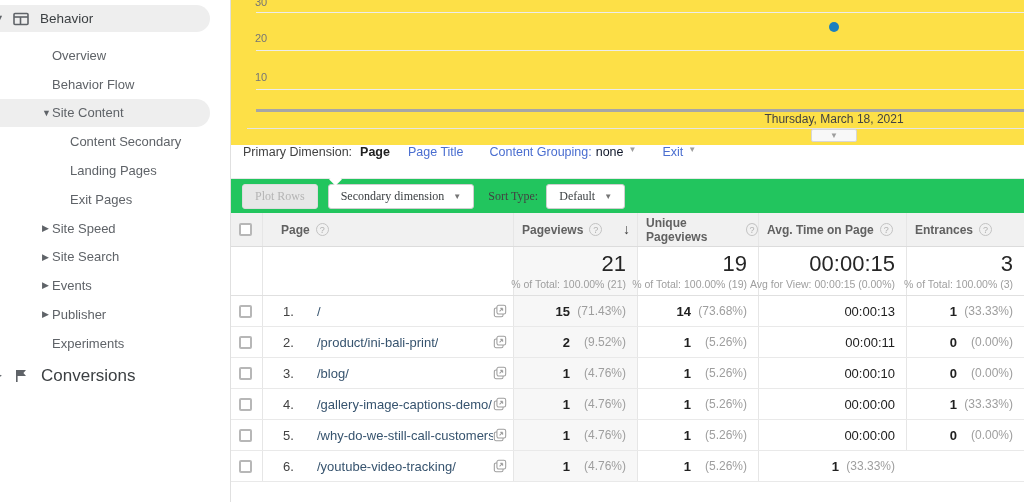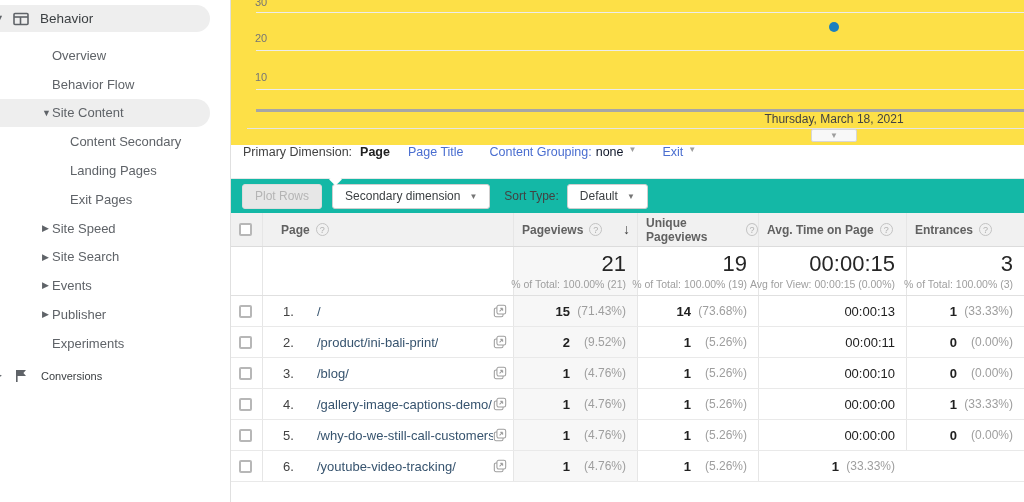--- a/index.html
+++ b/index.html
@@ -19,21 +19,21 @@
   .section-label { margin-left:10px; font-size:13.5px; color:#3c4043; }
   .nav-item { height:28.8px; position:relative; font-size:13px; color:#5f6368; }
   .nav-item .label { margin-left:52px; }
   .nav-item.lvl2 .label { margin-left:70px; }
   .nav-item .caret { position:absolute; left:42px; top:9px; font-size:9px; color:#5f6368; }
   .nav-item.pill .pill-bg { background:#eeeeee; }
   .nav-item.active .pill-bg { background:#e8f0fe; }
   .nav-item.active .label { color:#2a5db0; }
   .footer-row { margin-top:4px; height:28px; }
   .flag-icon { margin-left:13px; width:16px; height:16px; display:inline-flex; }
-  .footer-label { margin-left:12px; font-size:11px; color:#3c4043; }
+  .footer-label { margin-left:12px; font-size:17px; color:#3c4043; }
 
   
   .content { flex:1; border-left:1px solid #e0e0e0; position:relative; width:793px; }
 
   
   .chart { position:relative; height:145px; background:#fde047;text-align:center; }
   .gridline { position:absolute; left:25px; right:0; height:1px; background:#ececec; }
   .tick-label { position:absolute; left:24px; font-size:11px; color:#757575; }
   .axis-line { position:absolute; left:25px; right:0; top:109px; height:3px; background:#a6a6a6; }
   .chart-bottom-line { position:absolute; left:16px; right:0; top:128px; height:1px; background:#e4e4e4; }
@@ -48,21 +48,21 @@
   .dim-label { color:#424242; }
   .dim-selected { margin-left:8px; font-weight:bold; color:#212121; cursor:pointer; }
   .dim-link { color:#4a6ed0; cursor:pointer; }
   .dim-pagetitle { margin-left:18px; }
   .dim-grouping { margin-left:26px; }
   .dim-grouping-value { color:#0f172a; margin-left:4px; }
   .dim-other { margin-left:26px; }
   .sm-caret { font-size:8px; color:#9e9e9e; margin-left:5px; }
 
   
-  .toolbar { position:relative; height:35px; background:#14b8a6; border-top:1px solid #e7e7e7; display:flex; align-items:center; padding-left:11px; font-size:12px; }
+  .toolbar { position:relative; height:35px; background:#22c55e; border-top:1px solid #e7e7e7; display:flex; align-items:center; padding-left:11px; font-size:12px;font-family:Liberation Serif, serif; }
   .notch { position:absolute; top:-4px; left:100px; width:9px; height:9px; background:#fff; transform:rotate(45deg); }
   .btn { height:25px; display:inline-flex; align-items:center; padding:0 12px; border-radius:3px; cursor:pointer; }
   .btn-disabled { background:#e7e7e7; border:1px solid #dcdcdc; color:#b4b4b4; }
   .btn-white { background:#fff; border:1px solid #cfcfcf; color:#3c4043; margin-left:10px; }
   .btn-white .sm-caret { margin-left:9px; color:#757575; }
   .sort-label { margin-left:14px; color:#424242; }
   .sort-btn { margin-left:8px; }
 
   
   .tbl { width:793px; }

